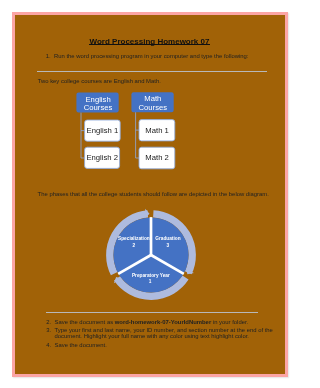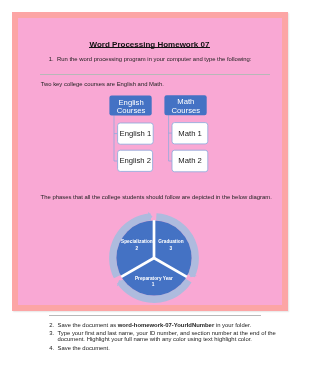--- a/index.html
+++ b/index.html
@@ -1,35 +1,35 @@
 <!DOCTYPE html>
 <html><head>
 <meta charset="utf-8">
 <title>Word Processing Homework 07</title>
 <style>
   html,body{margin:0;padding:0;}
   body{width:300px;height:388px;background:#ffffff;font-family:"Liberation Sans",sans-serif;overflow:hidden;}
-  #page{position:absolute;left:11.5px;top:11.5px;width:276px;height:299px;background:#f9a8d4;border:6px solid #fca5a5;box-sizing:border-box;box-shadow:0.8px 0.8px 1.2px rgba(0,0,0,0.10);}
+  #page{position:absolute;left:11.5px;top:11.5px;width:276px;height:365px;background:#a16207;border:3px solid #fca5a5;box-sizing:border-box;box-shadow:0.8px 0.8px 1.2px rgba(0,0,0,0.10);}
   .txt{position:absolute;color:#222;font-size:5.9px;line-height:6.6px;letter-spacing:0px;}
   #title{position:absolute;left:0;right:0;top:22px;text-align:center;font-size:8.0px;font-weight:bold;color:#111;}
   #title span{position:relative;display:inline-block;}
   #title span::after{content:"";position:absolute;left:-0.8px;right:-0.8px;bottom:0.3px;height:0.9px;background:#111;}
   .rule{position:absolute;height:0;border-top:0.7px solid #b8b8b8;}
   #item1{left:31.3px;top:38.7px;width:250px;}
   .li{padding-left:8.2px;text-indent:-8.2px;}
   .li .num{display:inline-block;width:8.2px;text-indent:0;}
   #rule1{left:22.9px;top:56.1px;width:230px;}
   #para1{left:23.2px;top:63.3px;width:245px;}
   #para2{left:23.1px;top:176.8px;width:250px;}
   #rule2{left:31.3px;top:297.5px;width:212.7px;}
   #item2{left:31.8px;top:304.5px;width:250px;}
   #item3{left:31.8px;top:312.2px;width:238px;}
   #item4{left:31.8px;top:327.7px;width:250px;}
   #cycle{position:absolute;left:86.6px;top:190.5px;width:100px;height:100px;}
-  #orgchart{position:absolute;left:91px;top:77.2px;width:120px;height:85px;}
+  #orgchart{position:absolute;left:61px;top:77.2px;width:120px;height:85px;}
 </style>
 </head>
 <body>
 
 <div id="page">
   <div id="title"><span>Word Processing Homework 07</span></div>
 
   <div class="txt li" id="item1">
     <span class="num">1.</span><span class="body">Run the word processing program in your computer and type the following:</span>
   </div>

